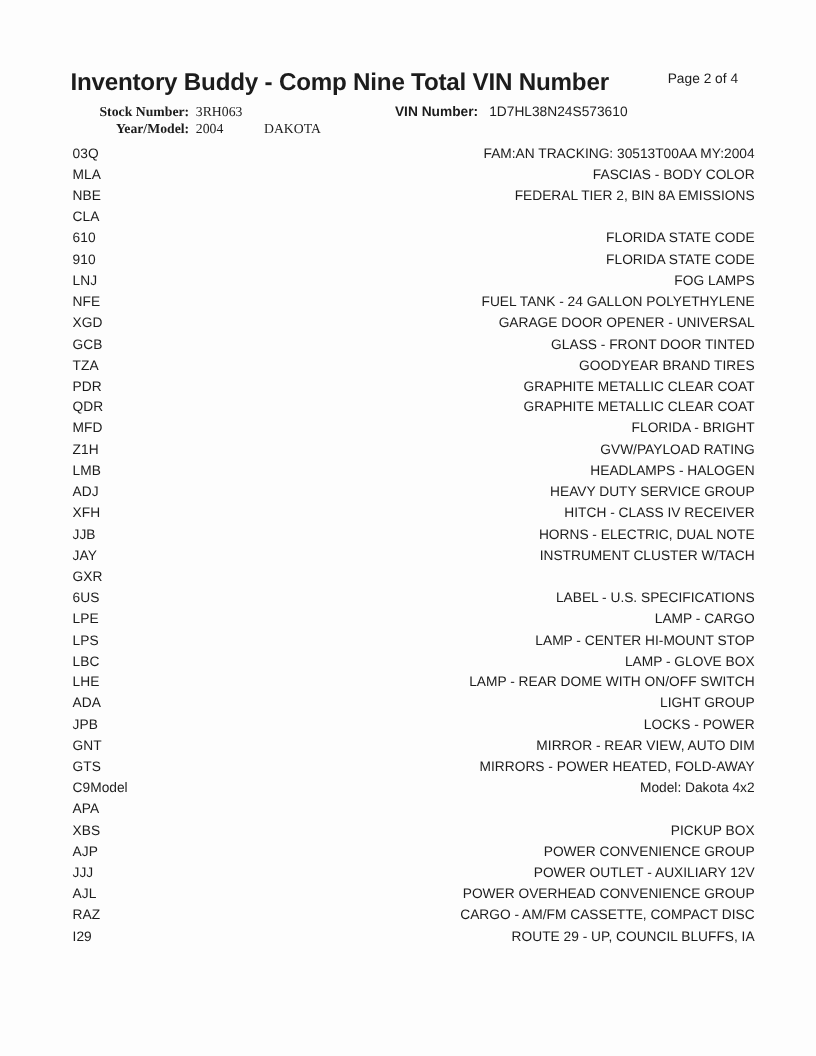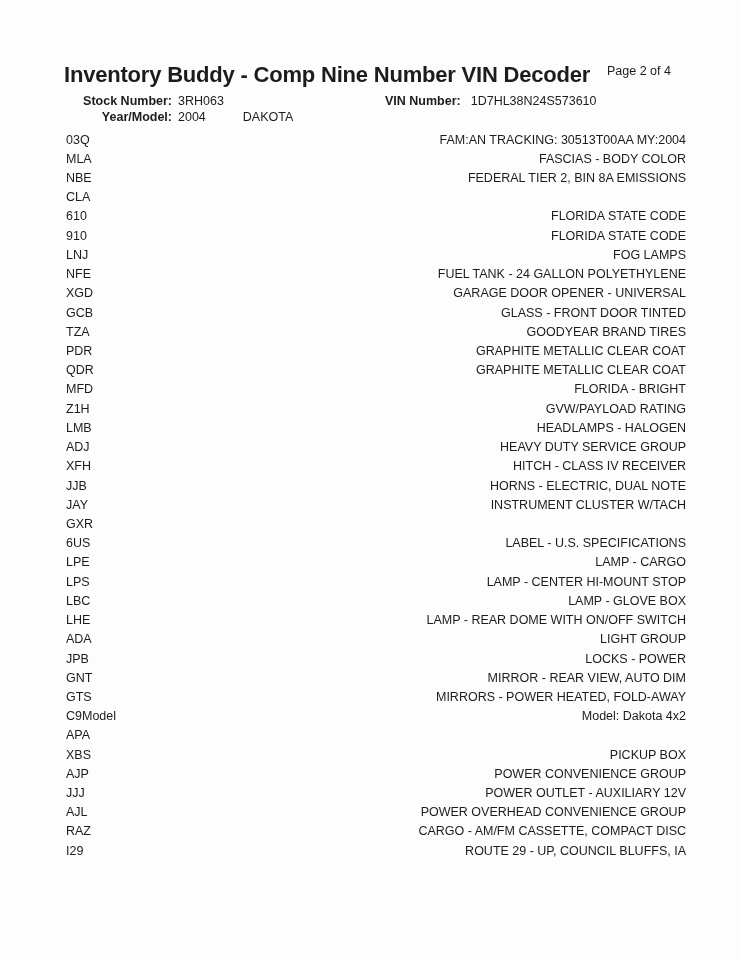--- a/index.html
+++ b/index.html
@@ -30,35 +30,36 @@
     left: 607px;
     top: 64px;
     font-size: 12.5px;
     white-space: nowrap;
   }
   .hdr-row {
     position: absolute;
     left: 64px;
     font-size: 12.5px;
     white-space: nowrap;
+    font-family: Liberation Serif, serif;
   }
   .hdr-label {
     display: inline-block;
     width: 108px;
     text-align: right;
     font-weight: bold;
   }
   .hdr-value {
     margin-left: 6px;
   }
   .row-stock { top: 94px; }
   .row-year  { top: 110px; }
   .vin-block {
     position: absolute;
-    left: 385px;
+    left: 359px;
     top: 94px;
     font-size: 12.5px;
     white-space: nowrap;
   }
   .vin-label { font-weight: bold; }
   .vin-value { margin-left: 10px; }
   .model-value { margin-left: 37px; }
   #options-list {
     position: absolute;
     left: 66px;
@@ -79,21 +80,21 @@
   .opt-desc {
     flex: 1;
     text-align: right;
   }
 </style>
 </head>
 <body>
 
 <div id="page">
 
-  <div class="doc-title">Inventory Buddy - Comp Nine Number VIN Decoder</div>
+  <div class="doc-title">Inventory Buddy - Comp Nine Total VIN Number</div>
 
   <div class="page-indicator">Page 2 of 4</div>
 
   <div class="hdr-row row-stock">
     <span class="hdr-label">Stock Number:</span><span class="hdr-value">3RH063</span>
   </div>
 
   <div class="vin-block">
     <span class="vin-label">VIN Number:</span><span class="vin-value">1D7HL38N24S573610</span>
   </div>

